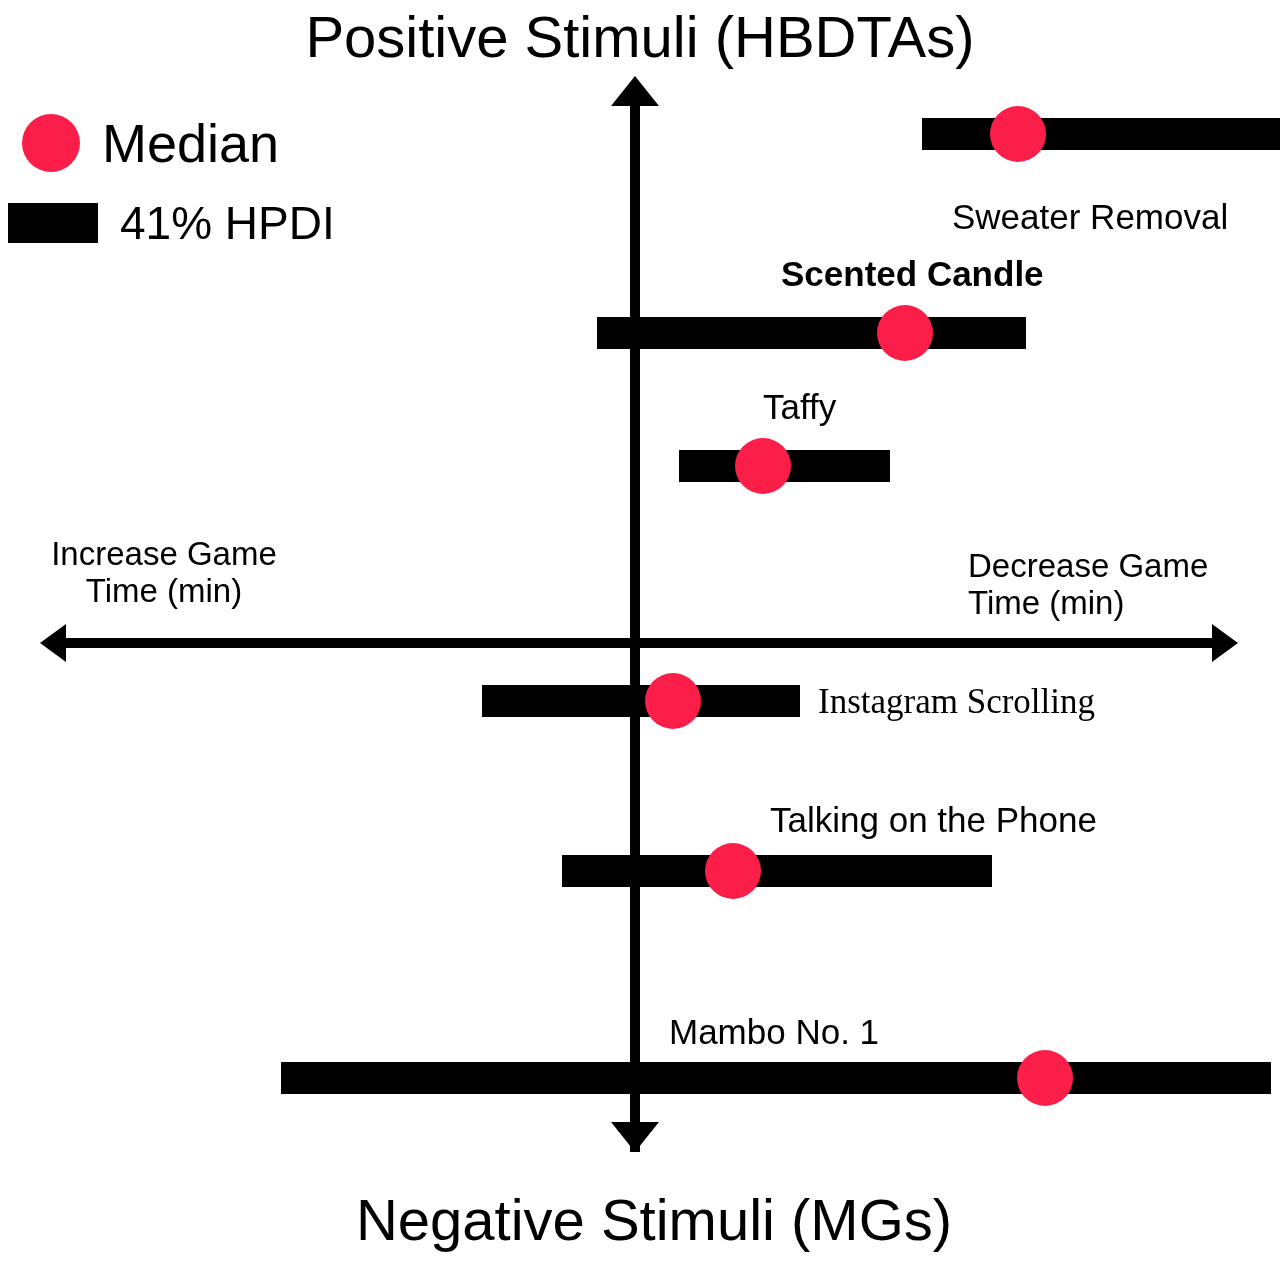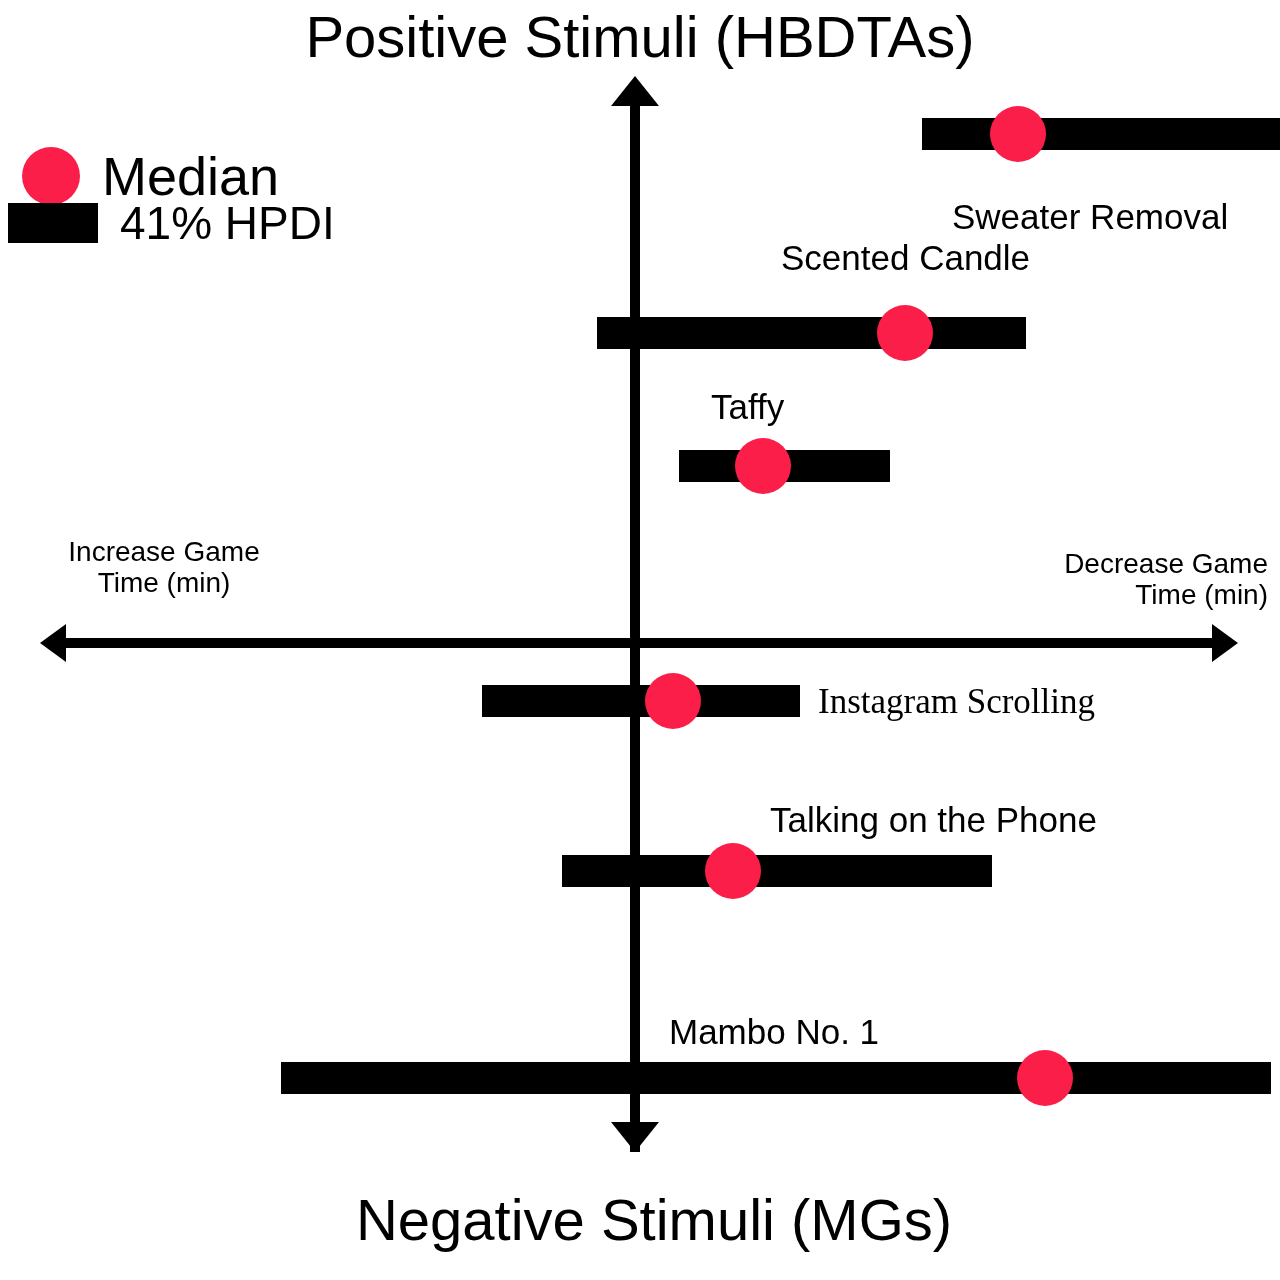--- a/index.html
+++ b/index.html
@@ -80,35 +80,35 @@
     width:0;height:0;
     border-top:19px solid transparent;
     border-bottom:19px solid transparent;
     border-left:26px solid #000;
   }
 
   
   .dir-label{
     position:absolute;
     color:#000;
-    font-size:28px;
+    font-size:33px;
     line-height:1.12;
     white-space:pre-line;
   }
   #dir-left{ left:14px;  top:536px; text-align:center; width:300px; }
-  #dir-right{ left:968px; top:548px; text-align:right; width:300px; }
+  #dir-right{ left:968px; top:548px; text-align:left; width:300px; }
 
   
   #legend{ position:absolute; left:0; top:106px; width:420px; }
   .legend-row{
     position:absolute;
     display:flex;
     align-items:center;
   }
-  #legend-row-median{ left:22px; top:8px;margin-top:33px; }
+  #legend-row-median{ left:22px; top:8px; }
   #legend-row-hpdi{   left:8px;  top:94px; }
   .legend-dot{
     width:58px;height:58px;
     border-radius:50%;
     background:#fa1e48;
     flex:none;
   }
   .legend-bar{
     width:90px;height:40px;
     background:#000;
@@ -173,24 +173,24 @@
       <span class="legend-text">41% HPDI</span>
     </div>
   </div>
 
   <div id="rows-layer">
       <div class="hpdi-bar" style="left: 922px; width: 358px; top: 118px; background: rgb(0, 0, 0);"></div>
       <div class="median-dot" style="left: 990px; top: 106px; background: rgb(250, 30, 72);"></div>
       <div class="stim-label" style="left: 952px; top: 156px; margin-top: 43px;">Sweater Removal</div>
       <div class="hpdi-bar" style="left: 597px; width: 429px; top: 317px; background: rgb(0, 0, 0);"></div>
       <div class="median-dot" style="left: 877px; top: 305px; background: rgb(250, 30, 72);"></div>
-      <div class="stim-label" style="left: 781px; top: 240px;">Scented Candle</div>
+      <div class="stim-label" style="left: 781px; top: 256px; font-weight: bold;">Scented Candle</div>
       <div class="hpdi-bar" style="left: 679px; width: 211px; top: 450px; background: rgb(0, 0, 0);"></div>
       <div class="median-dot" style="left: 735px; top: 438px; background: rgb(250, 30, 72);"></div>
-      <div class="stim-label" style="left: 711px; top: 389px;">Taffy</div>
+      <div class="stim-label" style="left: 763px; top: 389px;">Taffy</div>
       <div class="hpdi-bar" style="left: 482px; width: 318px; top: 685px; background: rgb(0, 0, 0);"></div>
       <div class="median-dot" style="left: 645px; top: 673px; background: rgb(250, 30, 72);"></div>
       <div class="stim-label" style="left: 818px; top: 684px; font-family: Liberation Serif, serif;">Instagram Scrolling</div>
       <div class="hpdi-bar" style="left: 562px; width: 430px; top: 855px; background: rgb(0, 0, 0);"></div>
       <div class="median-dot" style="left: 705px; top: 843px; background: rgb(250, 30, 72);"></div>
       <div class="stim-label" style="left: 742px; top: 802px; margin-left: 28px;">Talking on the Phone</div>
       <div class="hpdi-bar" style="left: 281px; width: 990px; top: 1062px; background: rgb(0, 0, 0);"></div>
       <div class="median-dot" style="left: 1017px; top: 1050px; background: rgb(250, 30, 72);"></div>
       <div class="stim-label" style="left: 669px; top: 1014px;">Mambo No. 1</div>
     </div>

